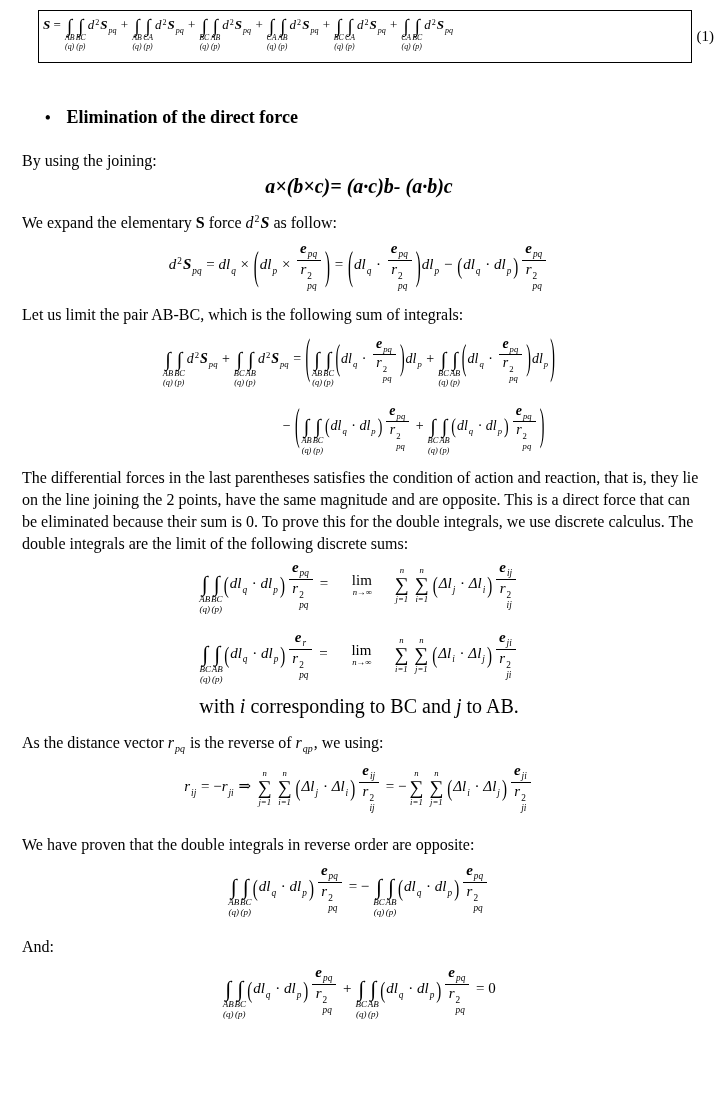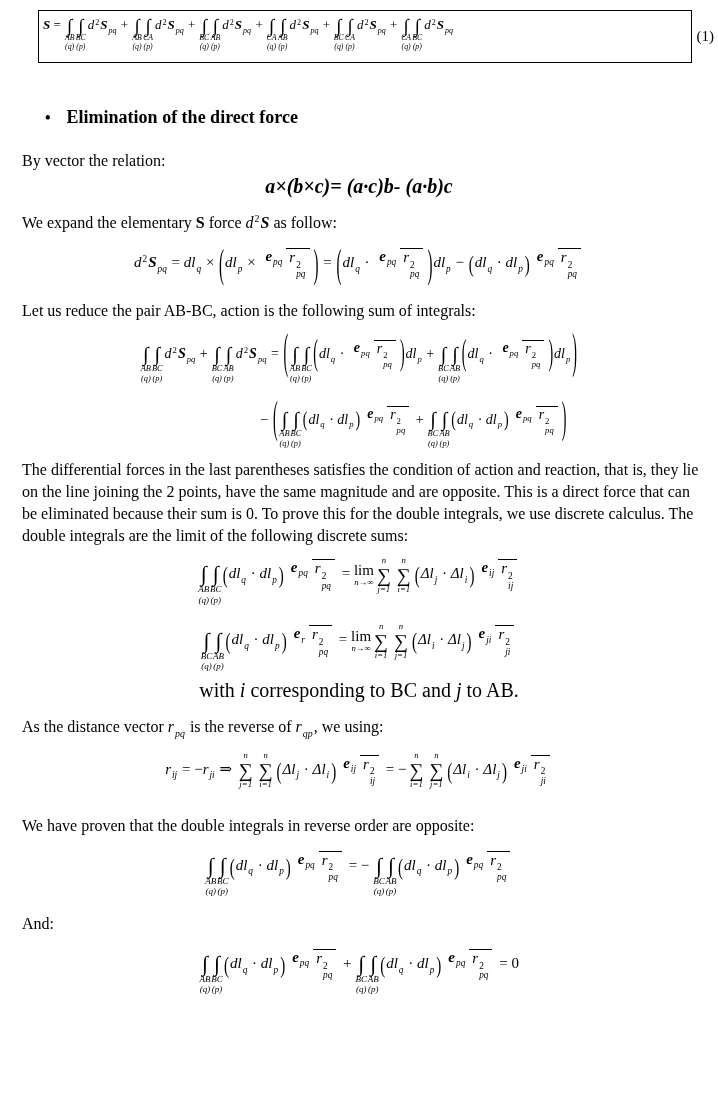--- a/index.html
+++ b/index.html
@@ -12,31 +12,31 @@
   .eq{white-space:nowrap;text-align:center;line-height:1.2;}
   .tok-t{font-style:normal;}
   .tok-i{font-style:italic;}
   .tok-b{font-weight:bold;}
   .tok-bi{font-weight:bold;font-style:italic;}
   .tok-sb{font-size:0.62em;font-style:italic;vertical-align:-0.45em;margin:0 1px;}
   .tok-sup{font-size:0.62em;vertical-align:0.55em;margin:0 1px;}
   .tok-ss{display:inline-flex;flex-direction:column;font-size:0.62em;line-height:1.05;vertical-align:-0.6em;text-align:left;margin:0 1px;}
   .ss-sup{font-style:normal;}
   .ss-sub{font-style:italic;}
-  .frac{display:inline-flex;flex-direction:row;vertical-align:middle;text-align:center;line-height:1.15;margin:8px 3px;}
+  .frac{display:inline-flex;flex-direction:column;vertical-align:middle;text-align:center;line-height:1.15;margin:0 3px;}
   .num{display:block;padding:0 3px;}
   .den{display:block;border-top:1px solid #000;padding:0 3px;}
   .intw{display:inline-block;position:relative;vertical-align:middle;margin:0 3px;}
   .isym{font-size:1.45em;line-height:1;}
   .iunder{position:absolute;top:92%;left:50%;transform:translateX(-50%);font-size:0.6em;line-height:1.15;white-space:nowrap;text-align:center;}
   .iu{display:block;font-style:italic;}
   .sumw{display:inline-flex;flex-direction:column;align-items:center;vertical-align:middle;line-height:1;margin:0 3px;}
   .sov,.sun{font-size:0.58em;font-style:italic;line-height:1.1;}
   .ssym{font-size:1.3em;line-height:1;}
-  .limw{display:inline-flex;flex-direction:column;align-items:center;vertical-align:middle;line-height:1;margin:0 0;}
+  .limw{display:inline-flex;flex-direction:column;align-items:flex-end;vertical-align:middle;line-height:1;margin:0 20px;}
   .limun{font-size:0.58em;font-style:italic;line-height:1.1;}
   .paren{display:inline-block;vertical-align:middle;transform-origin:center;padding:0 1px;}
   .gap{display:inline-block;}
   
   .eq1row{display:flex;align-items:center;margin:10px 4px 0 38px;}
   .eq1box{border:1px solid #000;padding:6px 4px 26px 4px;flex:1;font-size:13px;text-align:left;}
   .eq1label{padding-left:5px;font-size:15px;}
   .heading{margin:44px 0 0 45px;font-weight:bold;font-size:18px;}
   .heading .bullet{margin-right:16px;font-size:16px;}
   .para{margin:22px 16px 0 22px;line-height:1.38;}
@@ -98,21 +98,21 @@
             <span class="iu">BC</span>
             <span class="iu">(p)</span>
           </span></span><span class="gap" style="width: 0.1em;"></span><span class="tok-i">d</span><span class="tok-sup">2</span><span class="tok-bi">S</span><span class="tok-sb">pq</span></div>
     <div class="eq1label">(1)</div>
   </div>
 
   <div class="heading">
     <span class="bullet">•</span><span>Elimination of the direct force</span>
   </div>
 
-  <p class="para">By vector the relation:</p>
+  <p class="para">By using the joining:</p>
 
   <div class="eq rel"><span class="tok-bi">a×(b×c)= (a·c)b- (a·b)c</span></div>
 
   <p class="para mt14"><span class="tok-t">We expand the elementary </span><span class="tok-b">S</span><span class="tok-t"> force </span><span class="tok-i">d</span><span class="tok-sup">2</span><span class="tok-bi">S</span><span class="tok-t"> as follow:</span></p>
 
   <div class="eq exp-eq"><span class="tok-i">d</span><span class="tok-sup">2</span><span class="tok-bi">S</span><span class="tok-sb">pq</span><span class="tok-t"> = </span><span class="tok-i">dl</span><span class="tok-sb">q</span><span class="tok-t"> × </span><span class="paren" style="transform: scaleY(2.6);">(</span><span class="tok-i">dl</span><span class="tok-sb">p</span><span class="tok-t"> × </span><span class="frac">
         <span class="num"><span class="tok-bi">e</span><span class="tok-sb">pq</span></span>
         <span class="den"><span class="tok-i">r</span><span class="tok-ss">
             <span class="ss-sup">2</span>
             <span class="ss-sub">pq</span>
@@ -124,21 +124,21 @@
             <span class="ss-sub">pq</span>
           </span></span>
       </span><span class="paren" style="transform: scaleY(2.6);">)</span><span class="tok-i">dl</span><span class="tok-sb">p</span><span class="tok-t"> − </span><span class="paren" style="transform: scaleY(1.5);">(</span><span class="tok-i">dl</span><span class="tok-sb">q</span><span class="tok-t"> · </span><span class="tok-i">dl</span><span class="tok-sb">p</span><span class="paren" style="transform: scaleY(1.5);">)</span><span class="frac">
         <span class="num"><span class="tok-bi">e</span><span class="tok-sb">pq</span></span>
         <span class="den"><span class="tok-i">r</span><span class="tok-ss">
             <span class="ss-sup">2</span>
             <span class="ss-sub">pq</span>
           </span></span>
       </span></div>
 
-  <p class="para mt12">Let us reduce the pair AB-BC, action is the following sum of integrals:</p>
+  <p class="para mt12">Let us limit the pair AB-BC, which is the following sum of integrals:</p>
 
   <div class="eq pair1"><span class="intw"><span class="isym">∫</span><span class="iunder">
           <span class="iu">AB</span>
           <span class="iu">(q)</span>
         </span></span><span class="intw"><span class="isym">∫</span><span class="iunder">
           <span class="iu">BC</span>
           <span class="iu">(p)</span>
         </span></span><span class="gap" style="width: 0.1em;"></span><span class="tok-i">d</span><span class="tok-sup">2</span><span class="tok-bi">S</span><span class="tok-sb">pq</span><span class="tok-t"> + </span><span class="intw"><span class="isym">∫</span><span class="iunder">
           <span class="iu">BC</span>
           <span class="iu">(q)</span>

